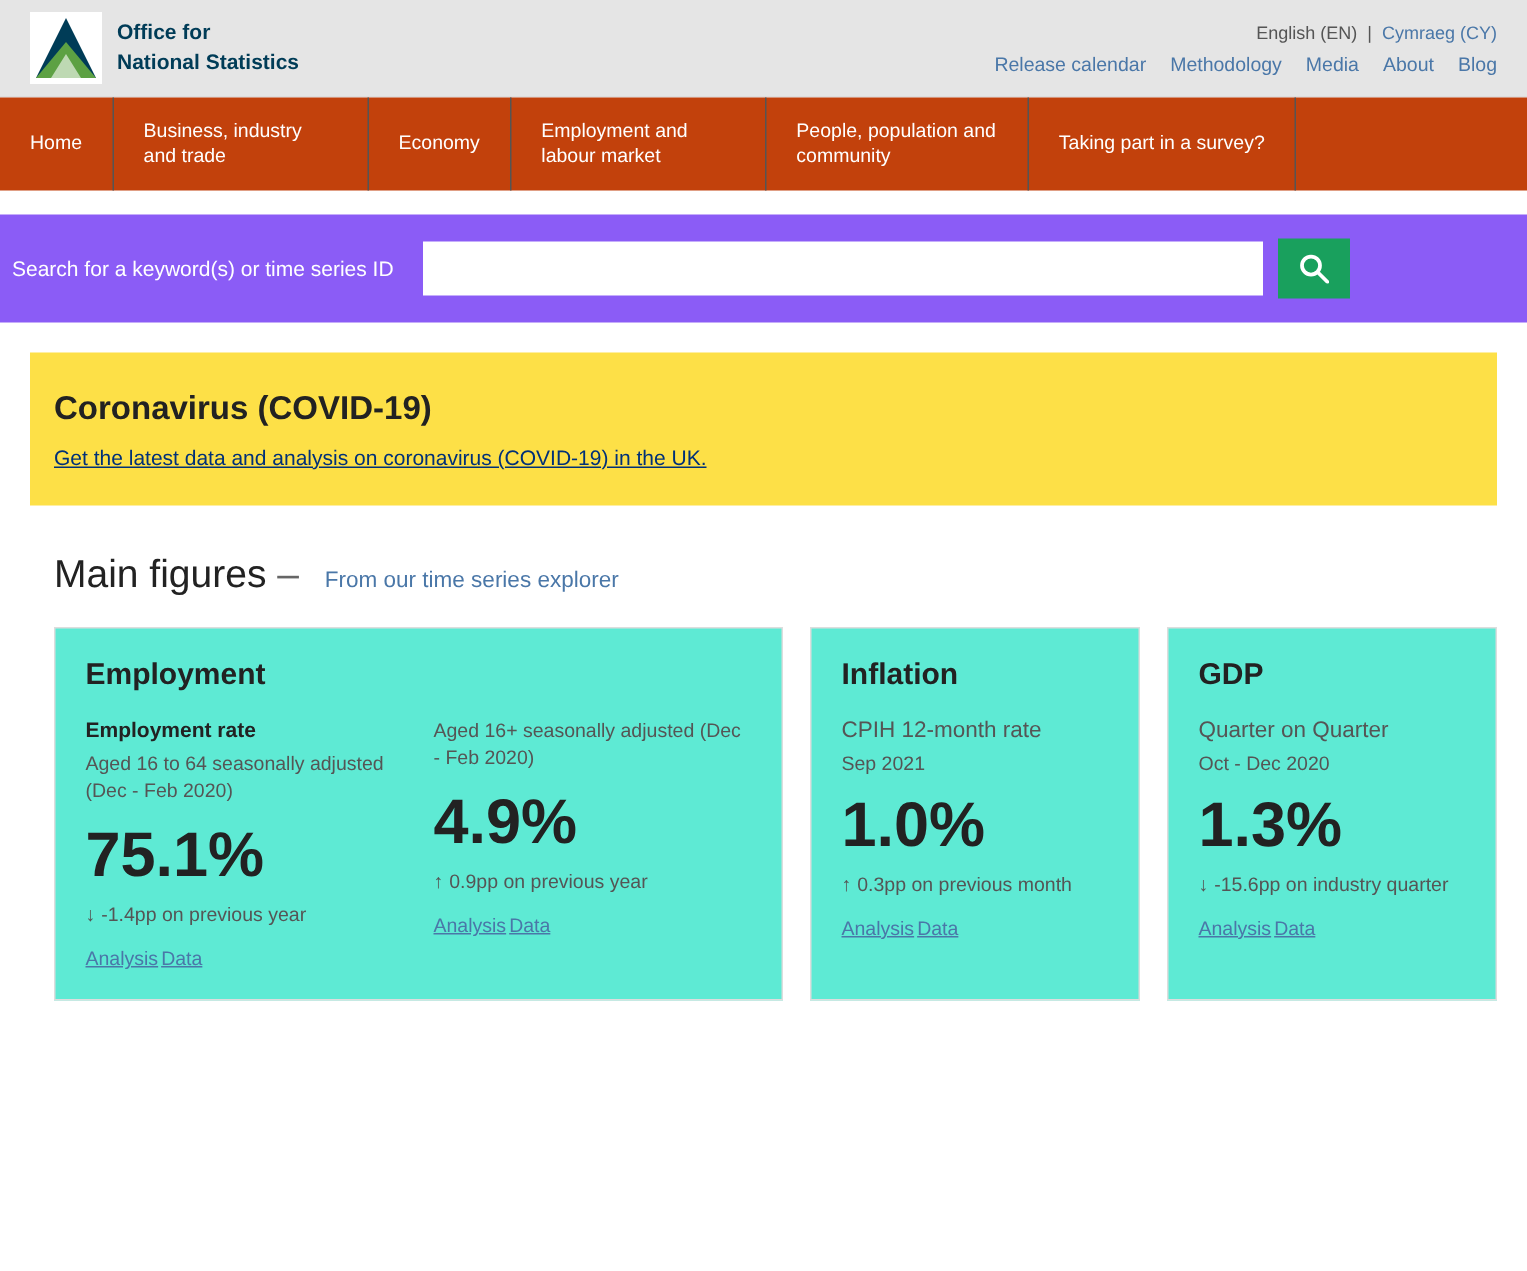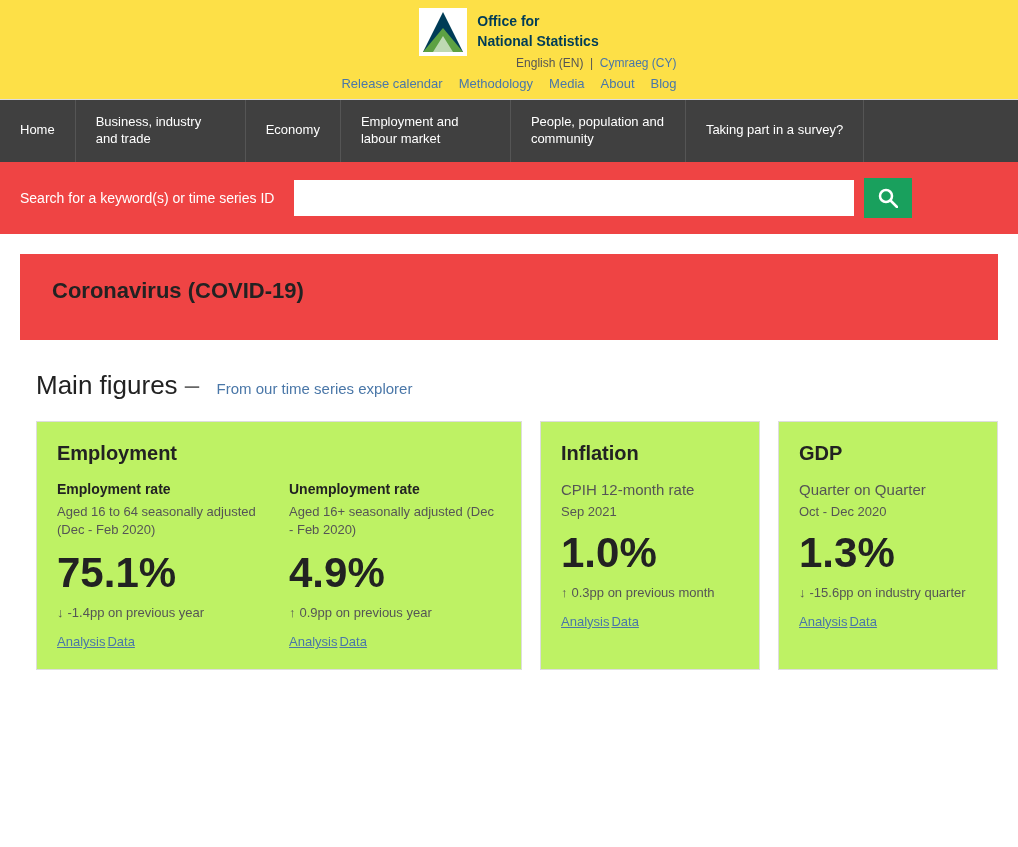--- a/index.html
+++ b/index.html
@@ -4,23 +4,22 @@
   <style>
     * { box-sizing: border-box; margin: 0; padding: 0; }
     body { font-family: Arial, sans-serif; font-size: 14px; color: #333; background: #fff; }
 
     
     .top-header {
       display: flex;
       justify-content: space-between;
       align-items: center;
       padding: 8px 20px;
-      background: #fde047;
+      background: #e5e5e5;
       border-bottom: 1px solid #ddd;
-      flex-direction: column;
     }
     .logo-area {
       display: flex;
       align-items: center;
       gap: 10px;
     }
     .logo-icon {
       width: 48px;
       height: 48px;
     }
@@ -41,43 +40,44 @@
     .lang-links a { color: #4a77a8; text-decoration: none; }
     .nav-links {
       display: flex;
       gap: 16px;
       font-size: 13px;
     }
     .nav-links a { color: #4a77a8; text-decoration: none; }
 
     
     .main-nav {
-      background: #404040;
+      background: #c2410c;
       display: flex;
       align-items: stretch;
     }
     .main-nav .nav-item {
       color: #fff;
       padding: 14px 20px;
       font-size: 13px;
       cursor: pointer;
       border-right: 1px solid #555;
       display: flex;
       align-items: center;
       text-decoration: none;
       line-height: 1.3;
     }
 
     
     .search-bar {
-      background: #ef4444;
-      display: flex;
-      align-items: center;
-      padding: 16px 20px;
+      background: #8b5cf6;
+      display: flex;
+      align-items: center;
+      padding: 16px 8px;
       gap: 10px;
+      margin-top: 16px;
     }
     .search-label {
       color: #fff;
       font-size: 14px;
       flex-shrink: 0;
     }
     .search-input-wrap {
       flex: 1;
       max-width: 560px;
       margin-left: 10px;
@@ -97,23 +97,23 @@
       cursor: pointer;
       color: #fff;
       font-size: 18px;
       display: flex;
       align-items: center;
       justify-content: center;
     }
 
     
     .covid-banner {
-      background: #ef4444;
+      background: #fde047;
       margin: 20px 20px;
-      padding: 24px 32px;
+      padding: 24px 16px;
     }
     .covid-banner h2 {
       font-size: 22px;
       font-weight: bold;
       color: #222;
       margin-bottom: 12px;
     }
     .covid-banner a {
       color: #003078;
       font-size: 14px;
@@ -144,21 +144,21 @@
     .cards-row {
       display: flex;
       gap: 18px;
       align-items: stretch;
     }
 
     
     .card {
       border: 1px solid #ddd;
       padding: 20px;
-      background: #bef264;
+      background: #5eead4;
       flex: 1;
     }
     .card-title {
       font-size: 20px;
       font-weight: bold;
       color: #222;
       margin-bottom: 16px;
     }
 
     
@@ -272,20 +272,21 @@
   <button class="search-btn">
     <svg width="20" height="20" viewBox="0 0 20 20" fill="none" xmlns="http://www.w3.org/2000/svg">
       <circle cx="8" cy="8" r="6" stroke="white" stroke-width="2.5" fill="none"></circle>
       <line x1="13" y1="13" x2="19" y2="19" stroke="white" stroke-width="2.5" stroke-linecap="round"></line>
     </svg>
   </button>
 </div>
 
 <div class="covid-banner">
   <h2>Coronavirus (COVID-19)</h2>
+  <a>Get the latest data and analysis on coronavirus (COVID-19) in the UK.</a>
 </div>
 
 <div class="main-figures-section">
   <h2 class="main-figures-title">
     <span>Main figures</span>
     <span class="dash">–</span>
     <a>From our time series explorer</a>
   </h2>
 
   <div class="cards-row">
@@ -302,21 +303,20 @@
             <span class="arrow">↓</span>
             <span>-1.4pp on previous year</span>
           </div>
           <div class="stat-links">
             <a>Analysis</a>
             <a>Data</a>
           </div>
         </div>
 
         <div class="employment-col">
-          <div class="stat-label">Unemployment rate</div>
           <div class="stat-desc">Aged 16+ seasonally adjusted (Dec - Feb 2020)</div>
           <div class="stat-value">4.9%</div>
           <div class="stat-change">
             <span class="arrow">↑</span>
             <span>0.9pp on previous year</span>
           </div>
           <div class="stat-links">
             <a>Analysis</a>
             <a>Data</a>
           </div>

